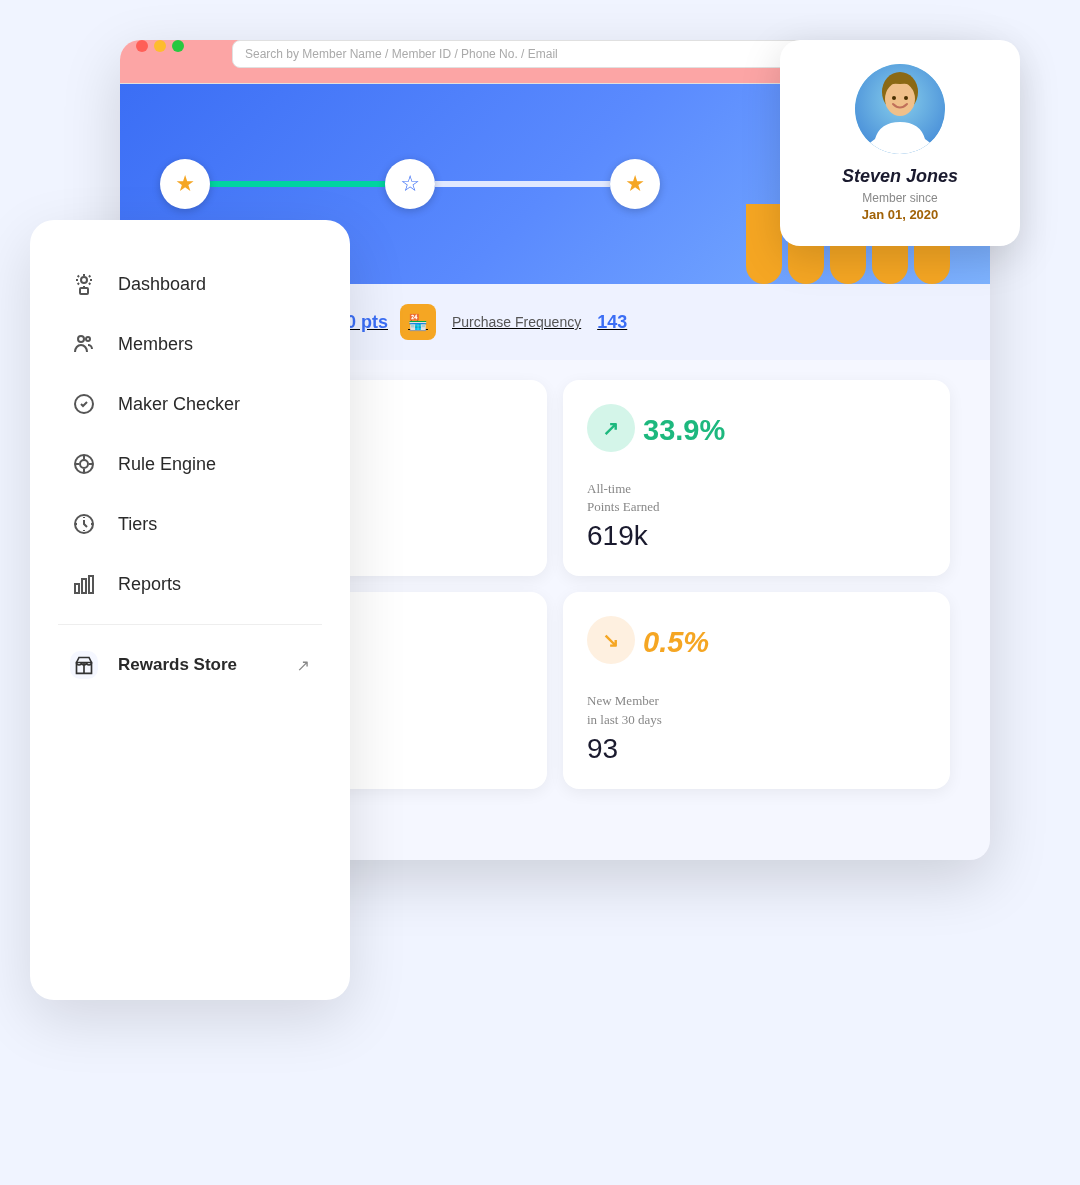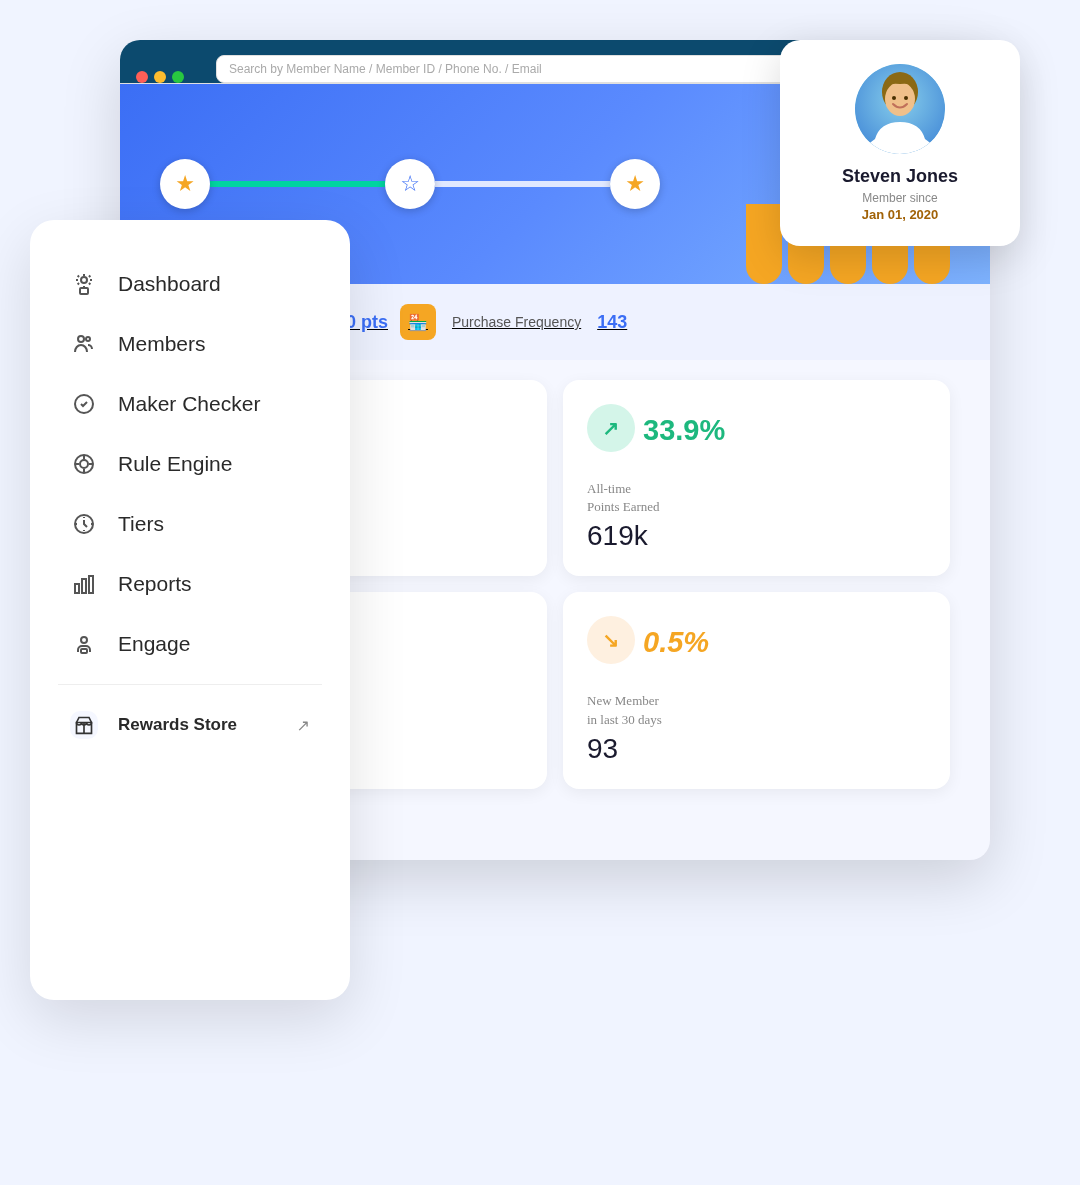--- a/index.html
+++ b/index.html
@@ -19,26 +19,26 @@
       left: 120px;
       width: 870px;
       height: 820px;
       background: #f5f7ff;
       border-radius: 20px;
       box-shadow: 0 20px 60px rgba(0,0,0,0.15);
       overflow: hidden;
     }
 
     .browser-titlebar {
-      background: #0c4a6e;
+      background: #fca5a5;
       height: 44px;
       display: flex;
-      align-items: flex-end;
+      align-items: flex-start;
       padding: 0 16px;
-      gap: 12px;
+      gap: 28px;
       border-bottom: 1px solid #e0e0e0;
     }
 
     .browser-dots {
       display: flex;
       gap: 6px;
     }
 
     .dot {
       width: 12px;
@@ -244,21 +244,21 @@
       width: 28px;
       height: 28px;
       display: flex;
       align-items: center;
       justify-content: center;
       color: #555;
       font-size: 20px;
     }
 
     .nav-label {
-      font-size: 21px;
+      font-size: 18px;
       color: #2a2a2a;
       font-weight: 500;
     }
 
     .nav-divider {
       height: 1px;
       background: #eee;
       margin: 12px 0;
     }
 
@@ -309,20 +309,21 @@
       display: flex;
       align-items: flex-end;
       justify-content: center;
     }
 
     .profile-name {
       font-size: 18px;
       font-weight: 700;
       color: #1a1a2e;
       margin-bottom: 4px;
+      font-style: italic;
     }
 
     .profile-since {
       font-size: 12px;
       color: #888;
       margin-bottom: 2px;
     }
 
     .profile-date {
       font-size: 13px;
@@ -510,30 +511,20 @@
     <div class="nav-icon">
       <svg width="24" height="24" viewBox="0 0 24 24" fill="none" stroke="#555" stroke-width="2">
         <rect x="3" y="12" width="4" height="9"></rect>
         <rect x="10" y="7" width="4" height="14"></rect>
         <rect x="17" y="4" width="4" height="17"></rect>
       </svg>
     </div>
     <span class="nav-label">Reports</span>
   </div>
 
-  <div class="nav-item">
-    <div class="nav-icon">
-      <svg width="24" height="24" viewBox="0 0 24 24" fill="none" stroke="#555" stroke-width="2">
-        <circle cx="12" cy="8" r="3"></circle>
-        <path d="M6 20v-2a4 4 0 0 1 4-4h4a4 4 0 0 1 4 4v2"></path>
-        <rect x="9" y="17" width="6" height="4" rx="1"></rect>
-      </svg>
-    </div>
-    <span class="nav-label">Engage</span>
-  </div>
 
   <div class="nav-divider"></div>
 
   <div class="nav-item-rewards">
     <div class="nav-icon" style="background:#f5f7ff; border-radius:10px; padding:4px;">
       <svg width="24" height="24" viewBox="0 0 24 24" fill="none" stroke="#333" stroke-width="2">
         <path d="M3 9h18v13H3z"></path>
         <path d="M3 9l3-6h12l3 6"></path>
         <line x1="12" y1="9" x2="12" y2="22"></line>
         <path d="M9 9c0 1.66-1.34 3-3 3S3 10.66 3 9"></path>

